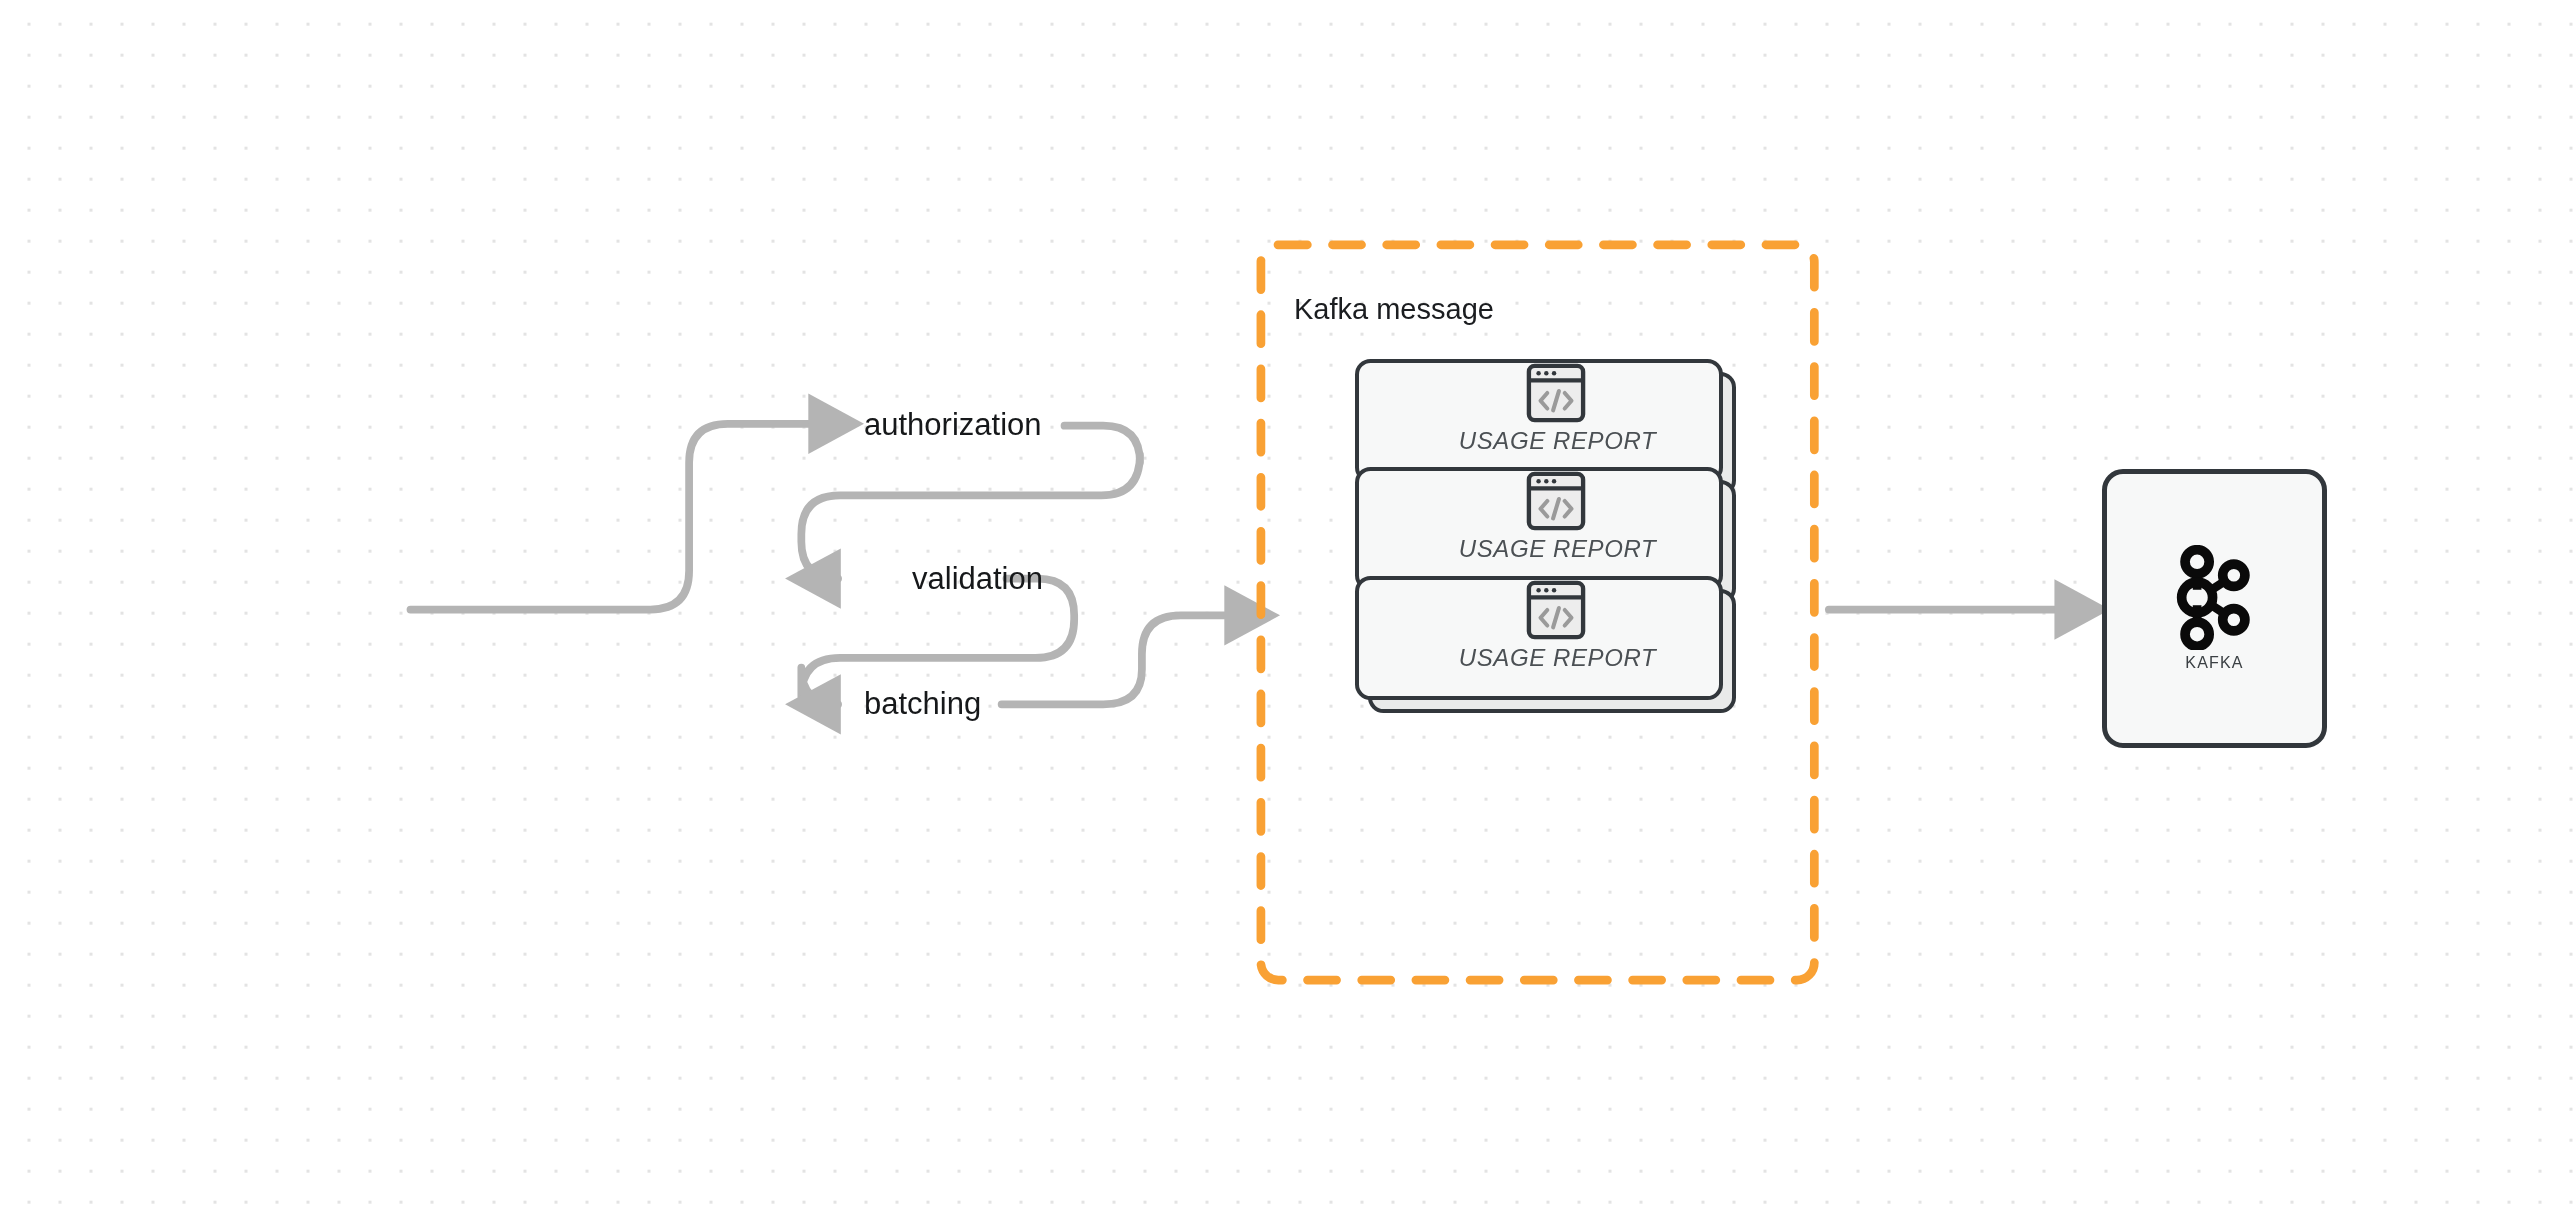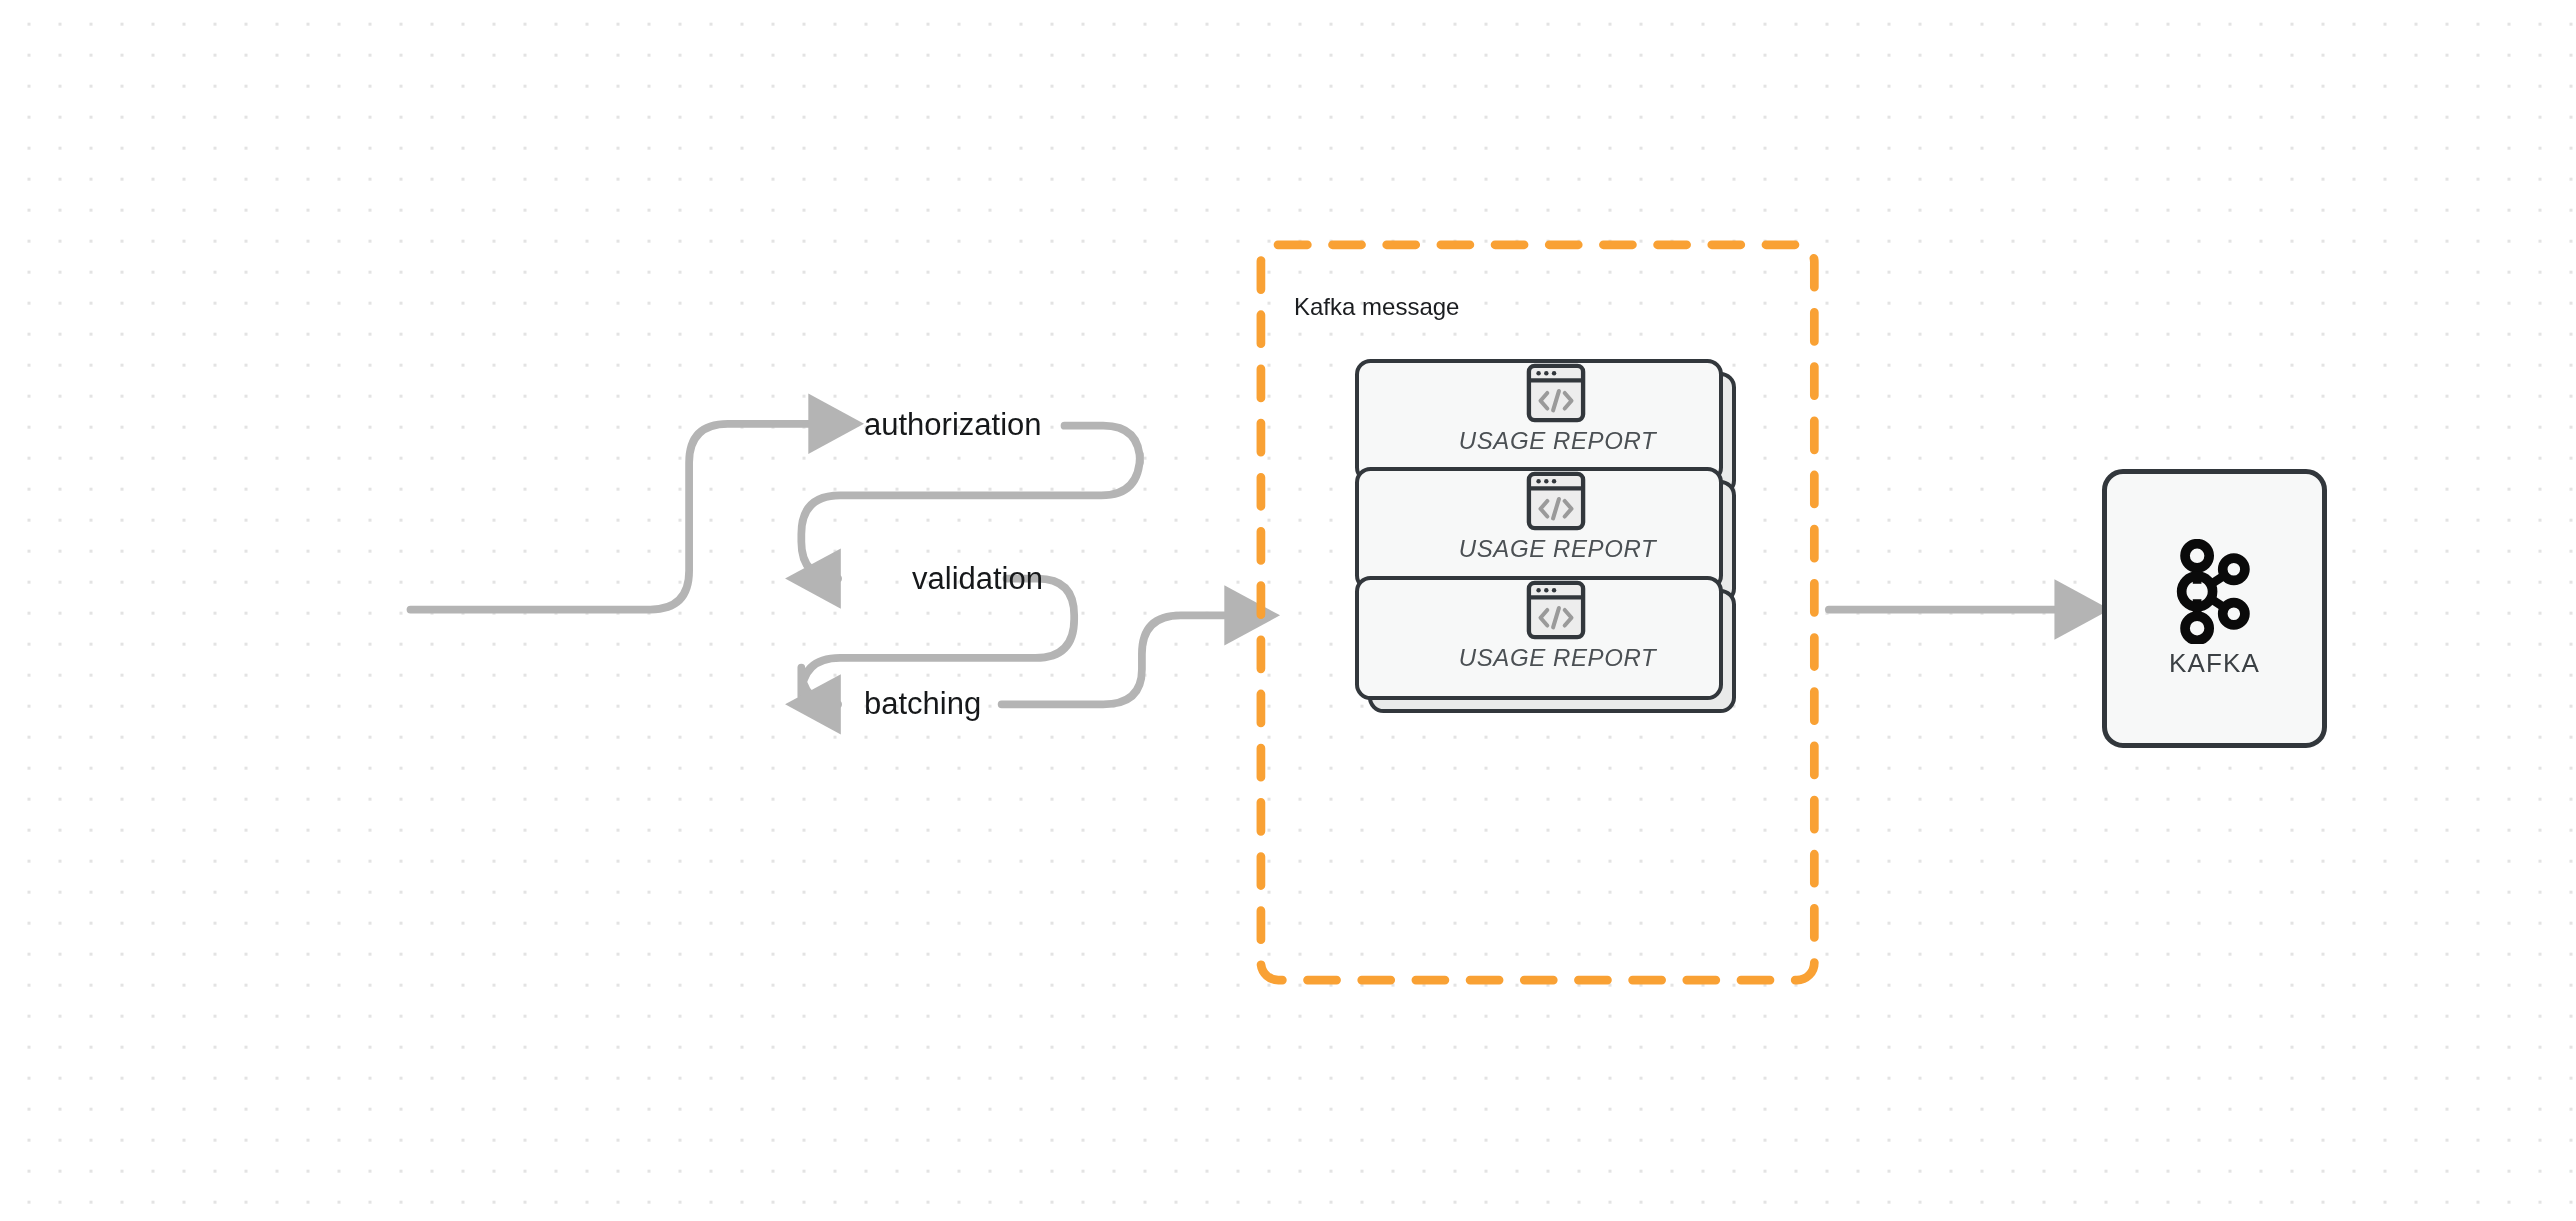--- a/index.html
+++ b/index.html
@@ -64,40 +64,40 @@
   
   #kafka-node {
     left: 2102px;
     top: 469px;
     width: 225px;
     height: 279px;
     border-radius: 21px;
     border-width: 5.8px;
   }
   #kafka-node .node-label {
-    font-size: 26px;
+    font-size: 16px;
     letter-spacing: 1.2px;
   }
 
   
   .step-label {
     position: absolute;
     font-size: 31px;
     color: #16181a;
     white-space: nowrap;
     line-height: 1;
   }
   #step-authorization { left: 864px; top: 409px; }
   #step-validation    { left: 864px; top: 563px; margin-left: 48px; }
   #step-batching      { left: 864px; top: 688px; }
   #group-title {
     position: absolute;
     left: 1294px;
     top: 295px;
-    font-size: 24px;
+    font-size: 29px;
     color: #1b1d20;
     white-space: nowrap;
     line-height: 1;
   }
 
   
   .card-wrap {
     position: absolute;
     width: 368px;
     height: 124px;

